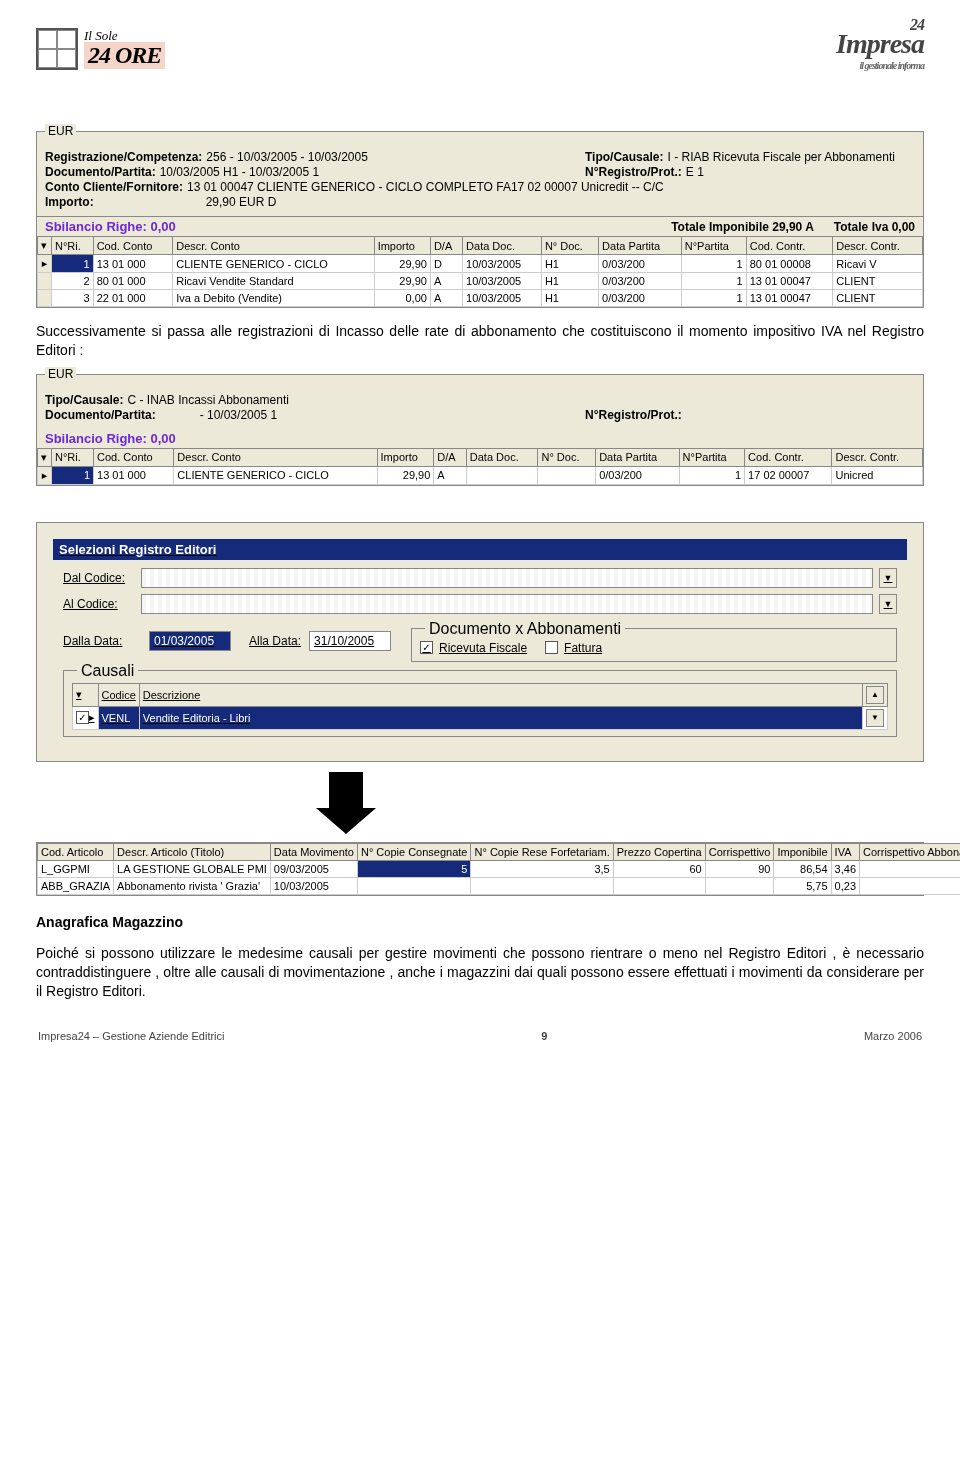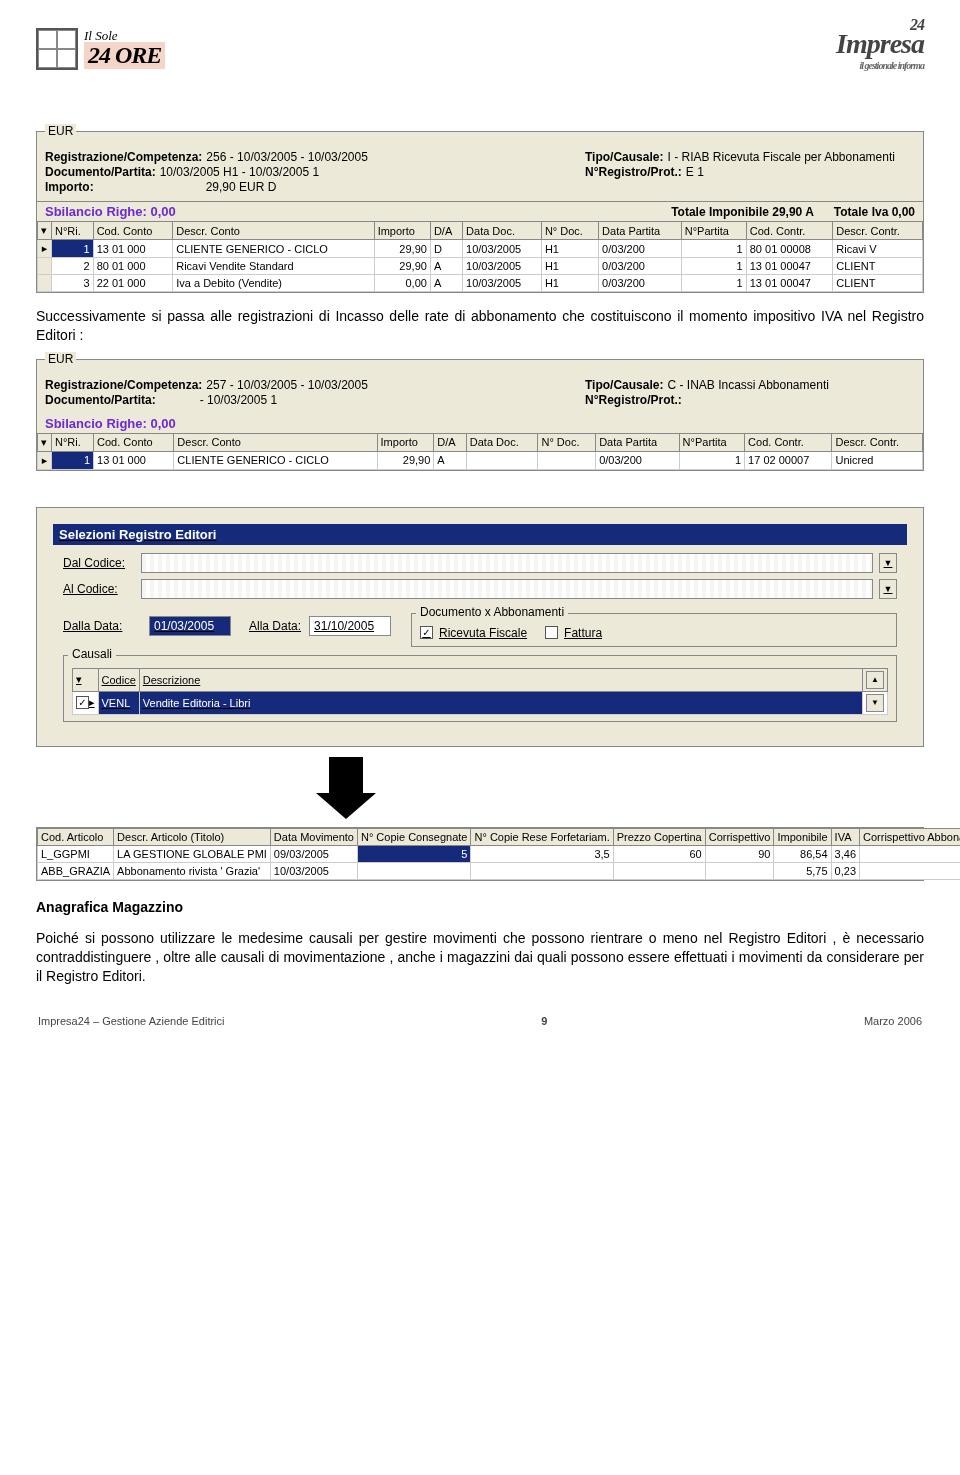--- a/index.html
+++ b/index.html
@@ -43,21 +43,21 @@
   .titlebar { background: #152a7a; color: #fff; font-weight: bold; padding: 3px 6px; font-size: 13px; }
   .form-area { padding: 8px 10px; background: #ece9d8; }
   .form-row { display: flex; align-items: center; margin-bottom: 6px; }
   .form-label { width: 78px; font-size: 12px; }
   .hatched-input { flex: 1; height: 20px; border: 1px solid #888; background: repeating-linear-gradient(90deg, #f5f5f5 0 4px, #fff 4px 8px); margin-right: 6px; }
   .text-input { height: 20px; border: 1px solid #888; background: #fff; padding: 0 4px; font-size: 12px; display: flex; align-items: center; }
   .dd-btn { width: 18px; height: 20px; border: 1px solid #888; background: #ece9d8; display:flex; align-items:center; justify-content:center; font-size: 9px; }
 
   .bottom-row { display: flex; gap: 20px; }
   .fieldset { border: 1px solid #888; padding: 12px 8px 6px 8px; position: relative; margin-top: 8px; }
-  .fieldset-label { position: absolute; top: -9px; left: 4px; background: #ece9d8; padding: 0 4px; font-size: 12px; }
+  .fieldset-label { position: absolute; top: -9px; left: 13px; background: #ece9d8; padding: 0 4px; font-size: 16px; }
   .checkbox-row { display: flex; align-items: center; gap: 6px; font-size: 12px; margin-right: 18px; }
   .checkbox { width: 13px; height: 13px; border: 1px solid #555; background: #fff; display: inline-flex; align-items: center; justify-content: center; font-size: 10px; }
 
   .arrow-down { width: 60px; height: 60px; margin: 10px 0 10px 280px; position: relative; }
   .arrow-body { width: 34px; height: 36px; background: #000; margin: 0 auto; }
   .arrow-head { width: 0; height: 0; border-left: 30px solid transparent; border-right: 30px solid transparent; border-top: 26px solid #000; margin: 0 auto; }
 
   .footer { display: flex; justify-content: space-between; font-family: Verdana, sans-serif; font-size: 11px; color: #444; margin-top: 30px; padding: 0 2px; }
   .footer .pg { font-weight: bold; }
 
@@ -95,20 +95,23 @@
       <span class="groupbox-label">EUR</span>
     </div>
     <div class="info-grid">
       <div class="info-row">
         <div class="info-col1"><span class="info-label">Registrazione/Competenza:</span><span class="info-val">256 - 10/03/2005 - 10/03/2005</span></div>
         <div class="info-col2"><span class="info-label">Tipo/Causale:</span><span class="info-val">I - RIAB Ricevuta Fiscale per Abbonamenti</span></div>
       </div>
       <div class="info-row">
         <div class="info-col1"><span class="info-label">Documento/Partita:</span><span class="info-val">10/03/2005 H1 - 10/03/2005 1</span></div>
         <div class="info-col2"><span class="info-label">N°Registro/Prot.:</span><span class="info-val">E 1</span></div>
+      </div>
+      <div class="info-row">
+        <div><span class="info-label">Conto Cliente/Fornitore:</span><span class="info-val">13 01   00047 CLIENTE GENERICO - CICLO COMPLETO FA17 02   00007 Unicredit -- C/C</span></div>
       </div>
       <div class="info-row">
         <div><span class="info-label">Importo:</span><span class="info-val" style="margin-left:112px">29,90 EUR D</span></div>
       </div>
     </div>
     <div class="totals-bar">
       <span class="red-bold">Sbilancio Righe: 0,00</span>
       <span class="sp"></span>
       <span class="tot">Totale Imponibile  29,90 A</span>
       <span class="tot">Totale Iva  0,00</span>
@@ -178,21 +181,20 @@
   </div>
 
   <p class="body-text">Successivamente si passa alle registrazioni di Incasso delle rate di abbonamento che costituiscono il momento impositivo IVA nel Registro Editori :</p>
 
   <div class="panel">
     <div style="position:relative;">
       <span class="groupbox-label">EUR</span>
     </div>
     <div class="info-grid">
       <div class="info-row">
-        <div class="info-col1"><span class="info-label">Registrazione/Competenza:</span><span class="info-val">257 - 10/03/2005 - 10/03/2005</span></div>
         <div class="info-col2"><span class="info-label">Tipo/Causale:</span><span class="info-val">C - INAB Incassi Abbonamenti</span></div>
       </div>
       <div class="info-row">
         <div class="info-col1"><span class="info-label">Documento/Partita:</span><span class="info-val" style="margin-left:44px">- 10/03/2005 1</span></div>
         <div class="info-col2"><span class="info-label">N°Registro/Prot.:</span><span class="info-val"></span></div>
       </div>
     </div>
     <div style="padding:2px 8px;"><span class="red-bold">Sbilancio Righe: 0,00</span></div>
     <table class="grid">
       <thead>

